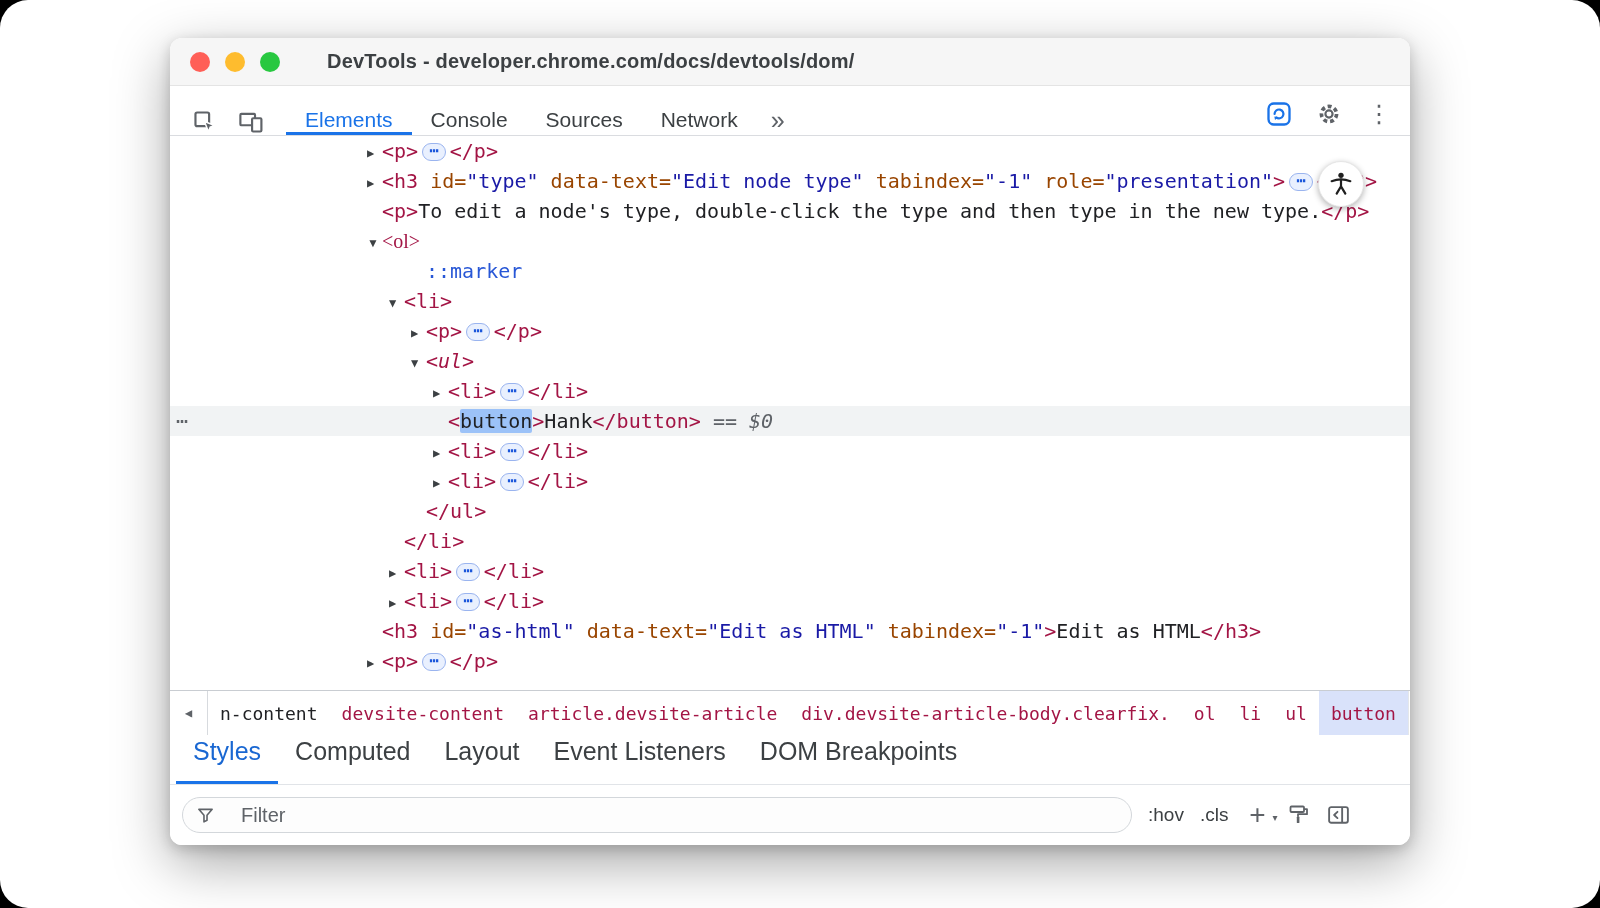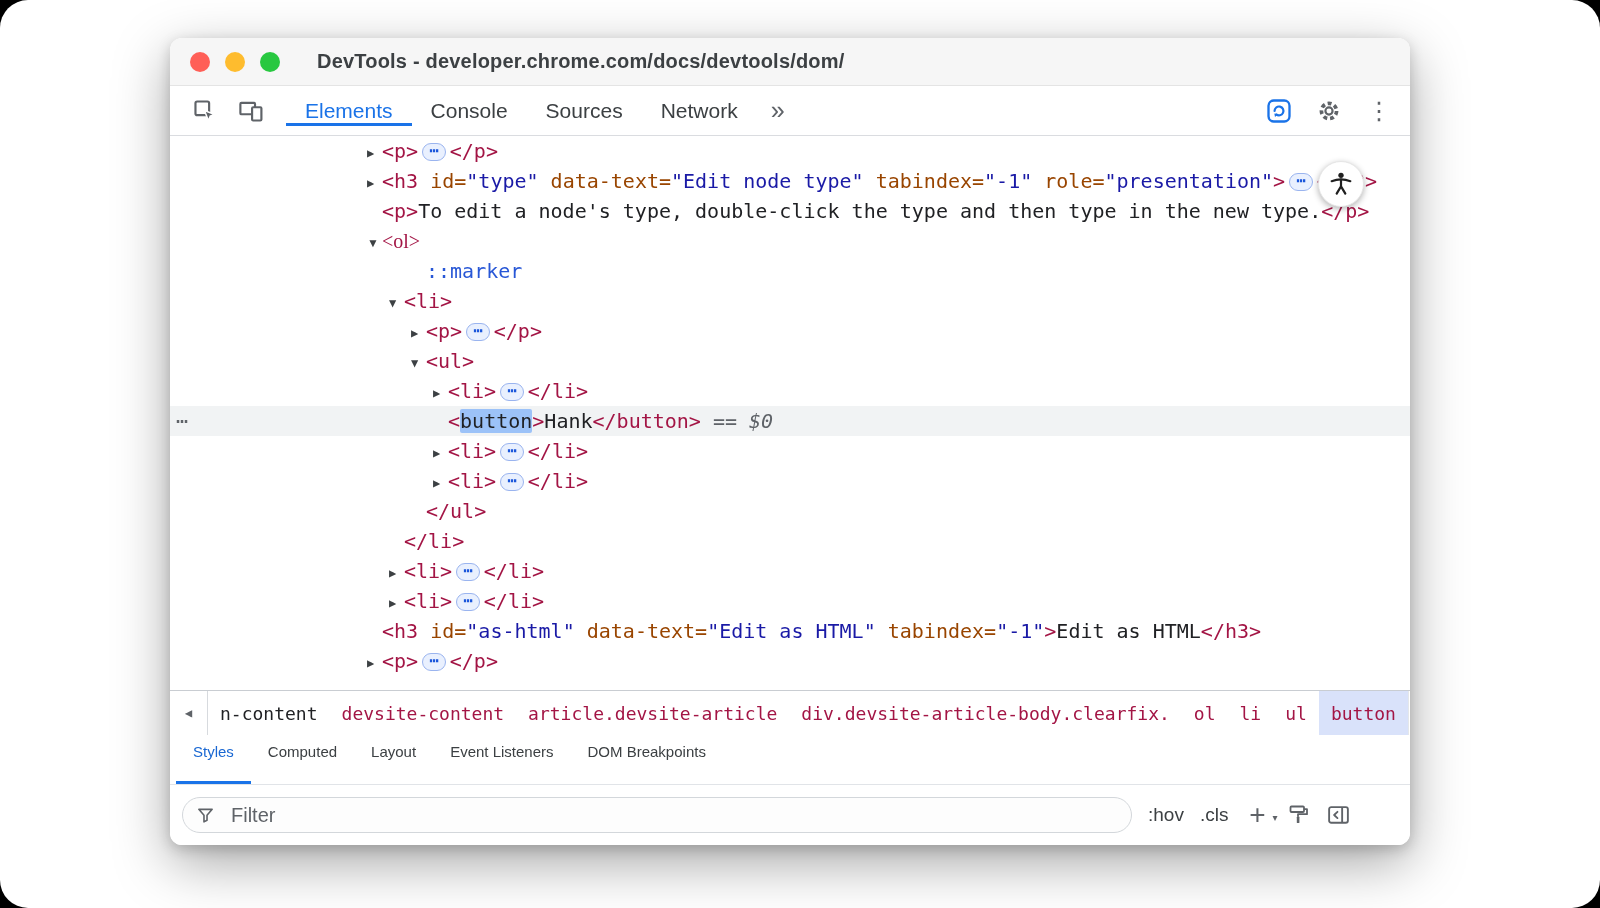--- a/index.html
+++ b/index.html
@@ -4,23 +4,23 @@
 <style>
   *{box-sizing:border-box;margin:0;padding:0}
   html,body{width:1600px;height:908px;background:#000;overflow:hidden}
   .screen{position:absolute;inset:0;background:#fff;border-radius:28px;overflow:hidden;font-family:"Liberation Sans",sans-serif}
   .window{position:absolute;left:170px;top:38px;width:1240px;height:807px;background:#fff;border-radius:12px;
     box-shadow:0 18px 55px rgba(0,0,0,.35),0 4px 14px rgba(0,0,0,.18);overflow:hidden;color:#202124}
   
   .titlebar{height:48px;background:#f6f6f6;display:flex;align-items:center;padding:0 20px;border-bottom:1px solid #e4e4e4}
   .light{width:20px;height:20px;border-radius:50%;margin-right:15px}
   .light.red{background:#ff5f57}.light.yellow{background:#febc2e}.light.green{background:#28c840}
-  .wtitle{margin-left:22px;font-size:20px;font-weight:700;color:#3c4043;letter-spacing:.2px}
+  .wtitle{margin-left:32px;font-size:20px;font-weight:700;color:#3c4043;letter-spacing:.2px}
   
-  .toolbar{height:50px;display:flex;align-items:center;border-bottom:1px solid #dadce0;padding-left:12px;background:#fff}
+  .toolbar{height:50px;display:flex;align-items:flex-end;border-bottom:1px solid #dadce0;padding-left:12px;background:#fff}
   .tbtn{width:46px;display:flex;align-items:center;justify-content:center}
   .tabs{display:flex;margin-left:12px}
   .tab{padding:3px 19px 0;display:flex;align-items:center;font-size:21px;color:#3c4043;border-bottom:3px solid transparent;cursor:default}
   .tab.active{color:#1a73e8;border-bottom-color:#1a73e8}
   .more{display:flex;align-items:center;font-size:25px;color:#5f6368;padding:0 14px}
   .tb-right{margin-left:auto;display:flex;align-items:center;gap:8px;padding-right:10px}
   .icon-btn{width:42px;height:42px;display:flex;align-items:center;justify-content:center;border-radius:6px}
   .kebab{font-size:24px;color:#5f6368}
   
   .tree{position:relative;height:554px;overflow:hidden;font-family:"DejaVu Sans Mono","Liberation Mono",monospace;font-size:20px;background:#fff}
@@ -44,25 +44,25 @@
   .crumbs{height:45px;display:flex;align-items:stretch;border-top:1px solid #c9cdd2;font-family:"DejaVu Sans Mono","Liberation Mono",monospace;font-size:18px;background:#fff}
   .crumb-nav{width:38px;display:flex;align-items:center;justify-content:center;color:#5f6368;font-size:12px;flex:none}
   .crumb-nav.left{border-right:1px solid #d7dade}
   .crumb-nav.right{margin-left:auto;border-left:1px solid #e4e7ea;color:#9aa0a6}
   .crumb-track{display:flex;overflow:hidden;flex:none}
   .crumb{display:flex;align-items:center;padding:0 12px;color:#a31545;white-space:nowrap}
   .crumb.muted{color:#202124}
   .crumb.selected{background:#d9e2fa}
   
   .stabs{height:50px;display:flex;border-bottom:1px solid #e1e4e8;padding-left:6px;background:#fff}
-  .stab{padding:3px 17px 16px;display:flex;align-items:center;font-size:15px;color:#3c4043;border-bottom:3px solid transparent}
+  .stab{padding:3px 17px 16px;display:flex;align-items:center;font-size:25px;color:#3c4043;border-bottom:3px solid transparent}
   .stab.active{color:#1967d2;border-bottom-color:#1a73e8}
   
   .filterbar{height:60px;display:flex;align-items:center;padding:0 12px;gap:16px;background:#fff}
-  .filter-input{width:950px;height:36px;border:1px solid #d3d7db;border-radius:18px;display:flex;align-items:center;padding:0 13px;gap:16px;background:#fdfdfd;flex:none}
+  .filter-input{width:950px;height:36px;border:1px solid #d3d7db;border-radius:18px;display:flex;align-items:center;padding:0 13px;gap:26px;background:#fdfdfd;flex:none}
   .filter-input input{border:none;outline:none;flex:1;font-size:20px;font-family:"Liberation Sans",sans-serif;color:#202124;background:transparent}
   .filter-input input::placeholder{color:#5f6368}
   .f-act{color:#3c4043;font-size:19px}
   .plus-wrap{position:relative;font-size:28px;color:#5f6368;line-height:22px;width:26px;text-align:center}
   .plus-caret{position:absolute;right:-7px;bottom:-3px;font-size:10px;color:#5f6368}
   svg{display:block}
 </style>
 </head>
 <body>
 
@@ -115,21 +115,21 @@
     </div>
 
     <div class="tree" id="dom-tree">
         <div class="row" style="padding-left: 197px;"><span class="arrow">▶</span><span class="tk-tag">&lt;p&gt;</span><span class="pill">⋯</span><span class="tk-tag">&lt;/p&gt;</span></div>
         <div class="row" style="padding-left: 197px;"><span class="arrow">▶</span><span class="tk-tag">&lt;h3</span><span class="tk-attr"> id=</span><span class="tk-val">"type"</span><span class="tk-attr"> data-text=</span><span class="tk-val">"Edit node type"</span><span class="tk-attr"> tabindex=</span><span class="tk-val">"-1"</span><span class="tk-attr"> role=</span><span class="tk-val">"presentation"</span><span class="tk-tag">&gt;</span><span class="pill">⋯</span><span class="tk-tag">&lt;/h3&gt;</span></div>
         <div class="row" style="padding-left: 197px;"><span class="arrow"></span><span class="tk-tag">&lt;p&gt;</span><span class="tk-txt">To edit a node's type, double-click the type and then type in the new type.</span><span class="tk-tag">&lt;/p&gt;</span></div>
         <div class="row" style="padding-left: 197px; font-family: Liberation Serif, serif;"><span class="arrow">▼</span><span class="tk-tag">&lt;ol&gt;</span></div>
         <div class="row" style="padding-left: 241px;"><span class="arrow"></span><span class="tk-pseudo">::marker</span></div>
         <div class="row" style="padding-left: 219px;"><span class="arrow">▼</span><span class="tk-tag">&lt;li&gt;</span></div>
         <div class="row" style="padding-left: 241px;"><span class="arrow">▶</span><span class="tk-tag">&lt;p&gt;</span><span class="pill">⋯</span><span class="tk-tag">&lt;/p&gt;</span></div>
-        <div class="row" style="padding-left: 241px;"><span class="arrow">▼</span><span class="tk-tag">&lt;ul&gt;</span></div>
+        <div class="row" style="padding-left: 241px; font-style: italic;"><span class="arrow">▼</span><span class="tk-tag">&lt;ul&gt;</span></div>
         <div class="row" style="padding-left: 263px;"><span class="arrow">▶</span><span class="tk-tag">&lt;li&gt;</span><span class="pill">⋯</span><span class="tk-tag">&lt;/li&gt;</span></div>
         <div class="row sel" style="padding-left: 263px;"><span class="row-dots">⋯</span><span class="arrow"></span><span class="tk-tag">&lt;</span><span class="tk-sel">button</span><span class="tk-tag">&gt;</span><span class="tk-txt">Hank</span><span class="tk-tag">&lt;/button&gt;</span><span class="tk-eq"> == </span><span class="tk-ref">$0</span></div>
         <div class="row" style="padding-left: 263px;"><span class="arrow">▶</span><span class="tk-tag">&lt;li&gt;</span><span class="pill">⋯</span><span class="tk-tag">&lt;/li&gt;</span></div>
         <div class="row" style="padding-left: 263px;"><span class="arrow">▶</span><span class="tk-tag">&lt;li&gt;</span><span class="pill">⋯</span><span class="tk-tag">&lt;/li&gt;</span></div>
         <div class="row" style="padding-left: 241px;"><span class="arrow"></span><span class="tk-tag">&lt;/ul&gt;</span></div>
         <div class="row" style="padding-left: 219px;"><span class="arrow"></span><span class="tk-tag">&lt;/li&gt;</span></div>
         <div class="row" style="padding-left: 219px;"><span class="arrow">▶</span><span class="tk-tag">&lt;li&gt;</span><span class="pill">⋯</span><span class="tk-tag">&lt;/li&gt;</span></div>
         <div class="row" style="padding-left: 219px;"><span class="arrow">▶</span><span class="tk-tag">&lt;li&gt;</span><span class="pill">⋯</span><span class="tk-tag">&lt;/li&gt;</span></div>
         <div class="row" style="padding-left: 197px;"><span class="arrow"></span><span class="tk-tag">&lt;h3</span><span class="tk-attr"> id=</span><span class="tk-val">"as-html"</span><span class="tk-attr"> data-text=</span><span class="tk-val">"Edit as HTML"</span><span class="tk-attr"> tabindex=</span><span class="tk-val">"-1"</span><span class="tk-tag">&gt;</span><span class="tk-txt">Edit as HTML</span><span class="tk-tag">&lt;/h3&gt;</span></div>
         <div class="row" style="padding-left: 197px;"><span class="arrow">▶</span><span class="tk-tag">&lt;p&gt;</span><span class="pill">⋯</span><span class="tk-tag">&lt;/p&gt;</span></div>

